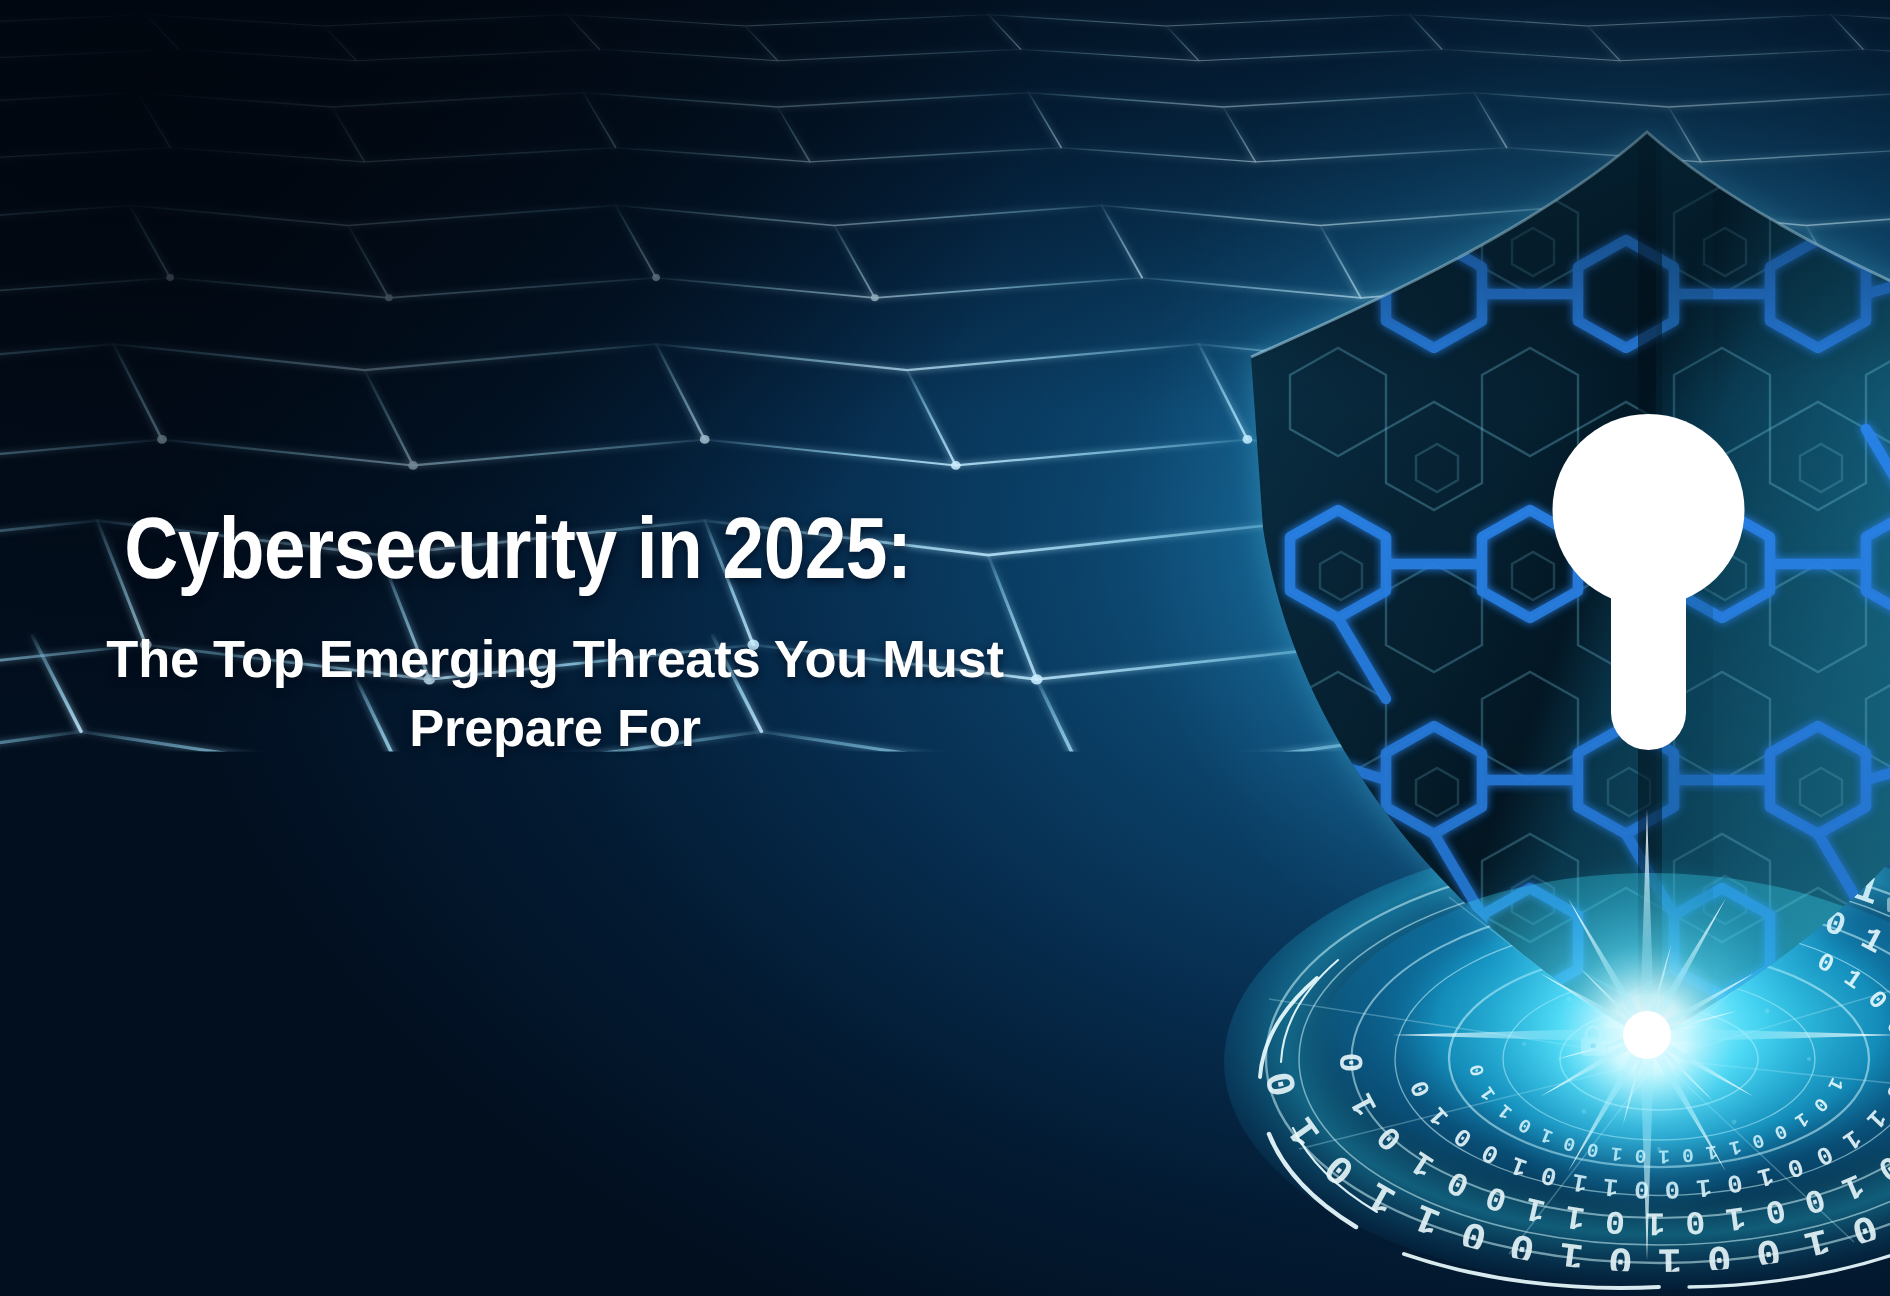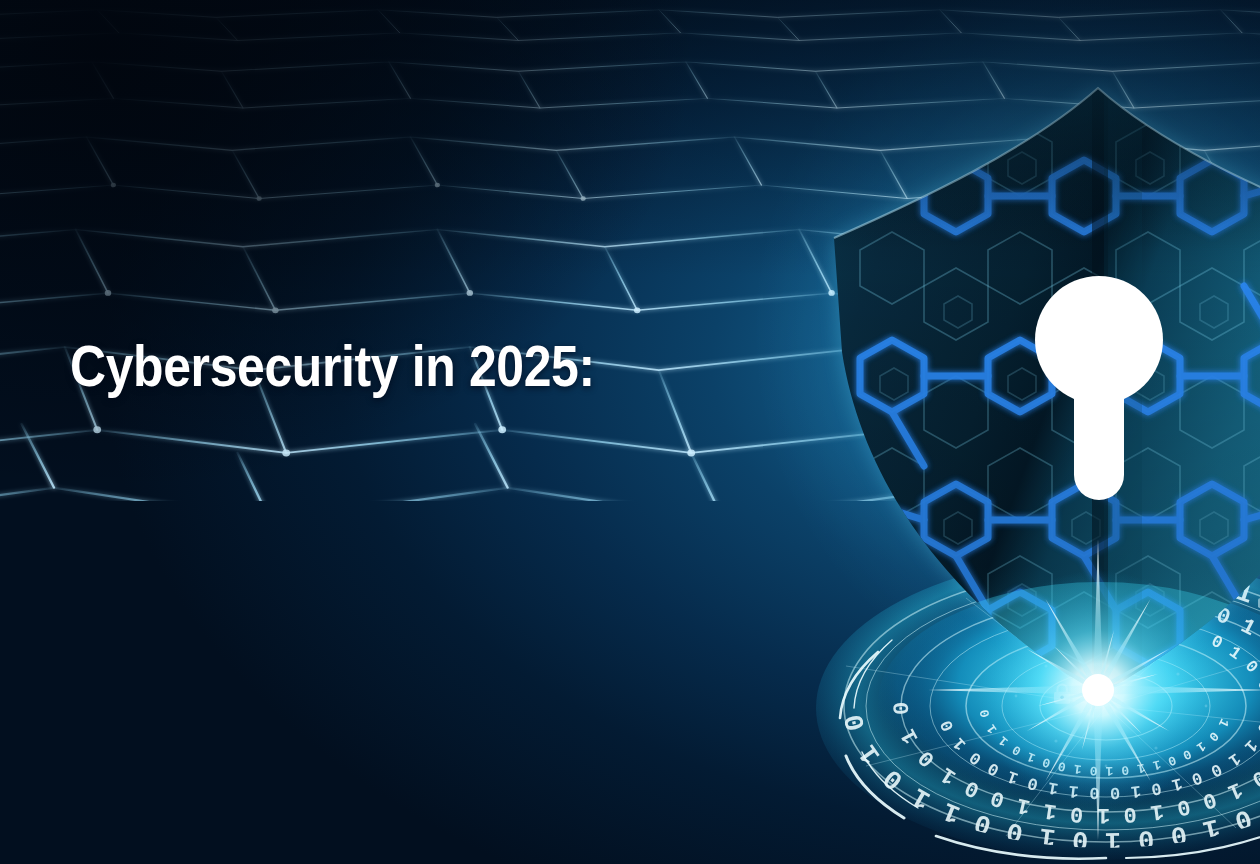--- a/index.html
+++ b/index.html
@@ -7,20 +7,21 @@
     padding: 0;
     background: #000;
   }
   #banner {
     position: relative;
     width: 1260px;
     height: 864px;
     overflow: hidden;
     font-family: "Liberation Sans", sans-serif;
     background: #02101f;
+    text-align: center;
   }
   .layer {
     position: absolute;
     inset: 0;
     pointer-events: none;
   }
 
   
   #bg-base {
     background:
@@ -555,15 +556,16 @@
           </g>
       </g>
       <circle cx="0" cy="0" r="16" fill="#ffffff"></circle>
     </svg>
   </div>
 
   <div class="layer" id="bg-vignette"></div>
 
   <div id="text-block">
     <h1 id="headline">Cybersecurity in 2025:</h1>
+    <p id="subhead">The Top Emerging Threats You Must Prepare For</p>
   </div>
 
 </div>
 
 </body></html>

